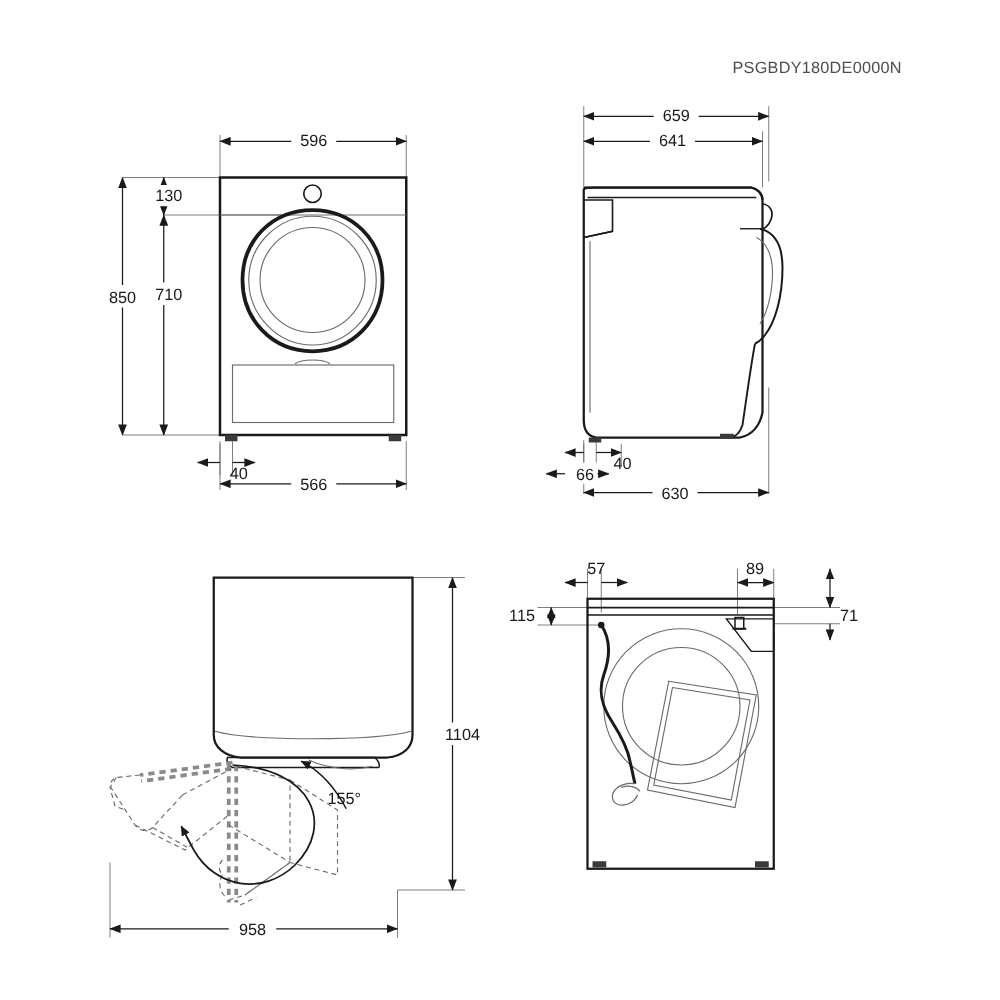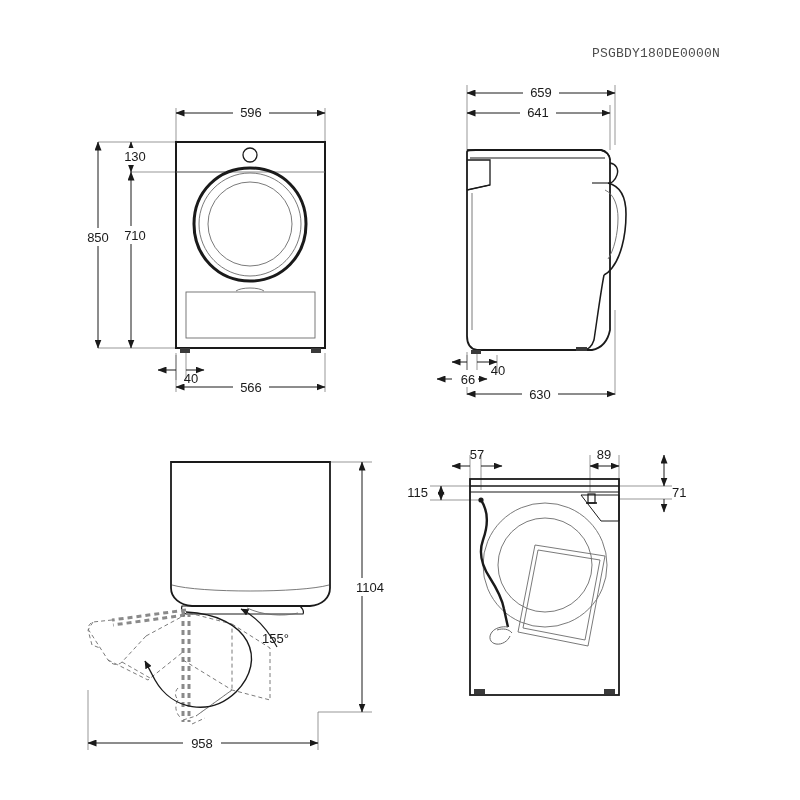--- a/index.html
+++ b/index.html
@@ -13,26 +13,24 @@
     height: 800px;
     background: #ffffff;
     font-family: "Liberation Sans", sans-serif;
     overflow: hidden;
   }
   #title-code {
     position: absolute;
     left: 586px;
     top: 46px;
     width: 140px;
-    text-align: center;
     font-size: 13px;
     color: #4d4d4d;
     letter-spacing: 0.2px;
     white-space: nowrap;
-    font-family: Liberation Mono, monospace;
   }
   svg.drawing {
     position: absolute;
     left: 0;
     top: 0;
     width: 800px;
     height: 800px;
   }
   .dim-text {
     font-family: "Liberation Sans", sans-serif;

